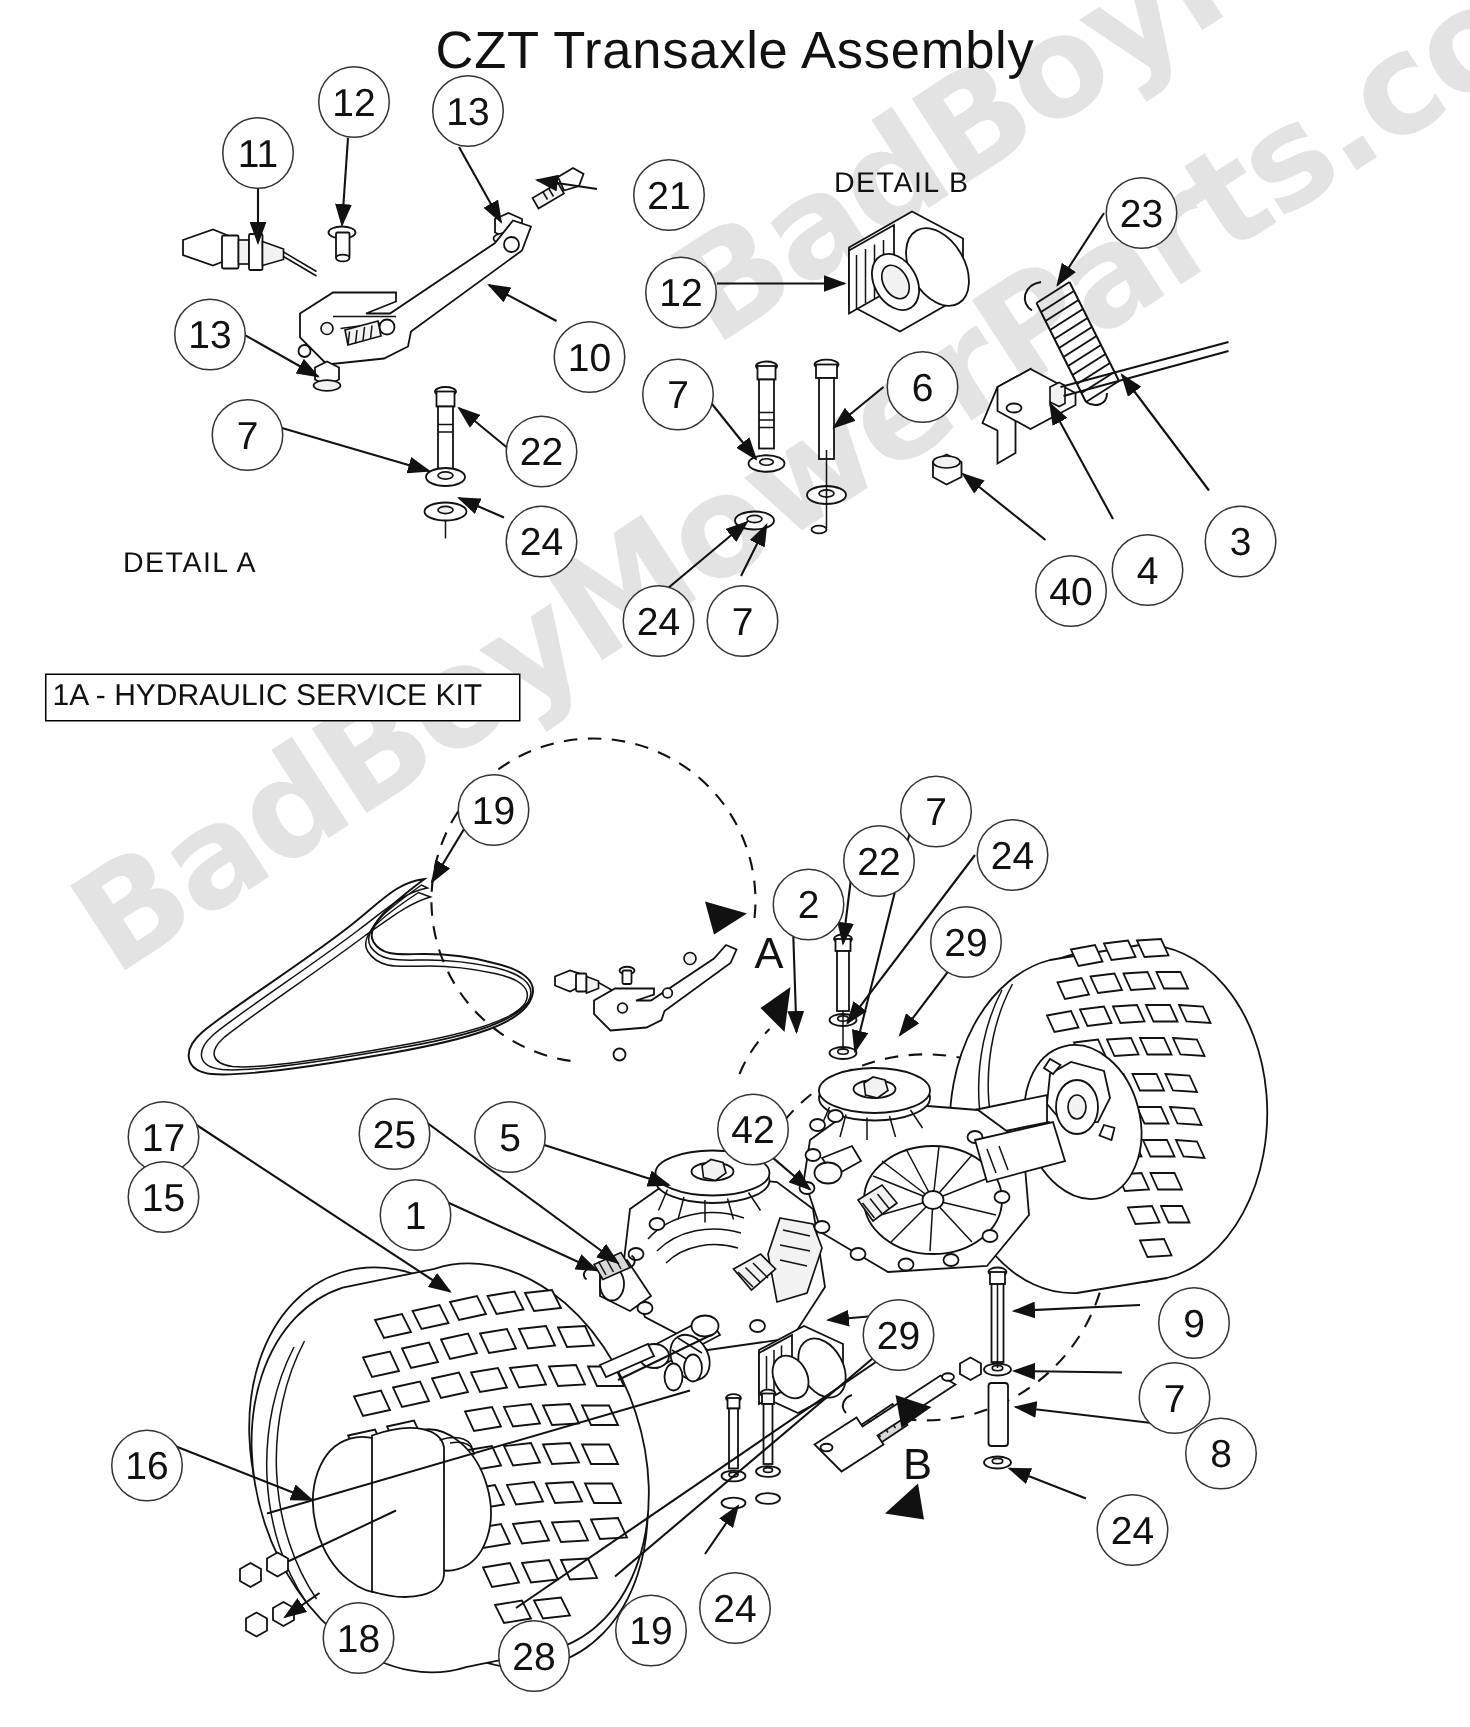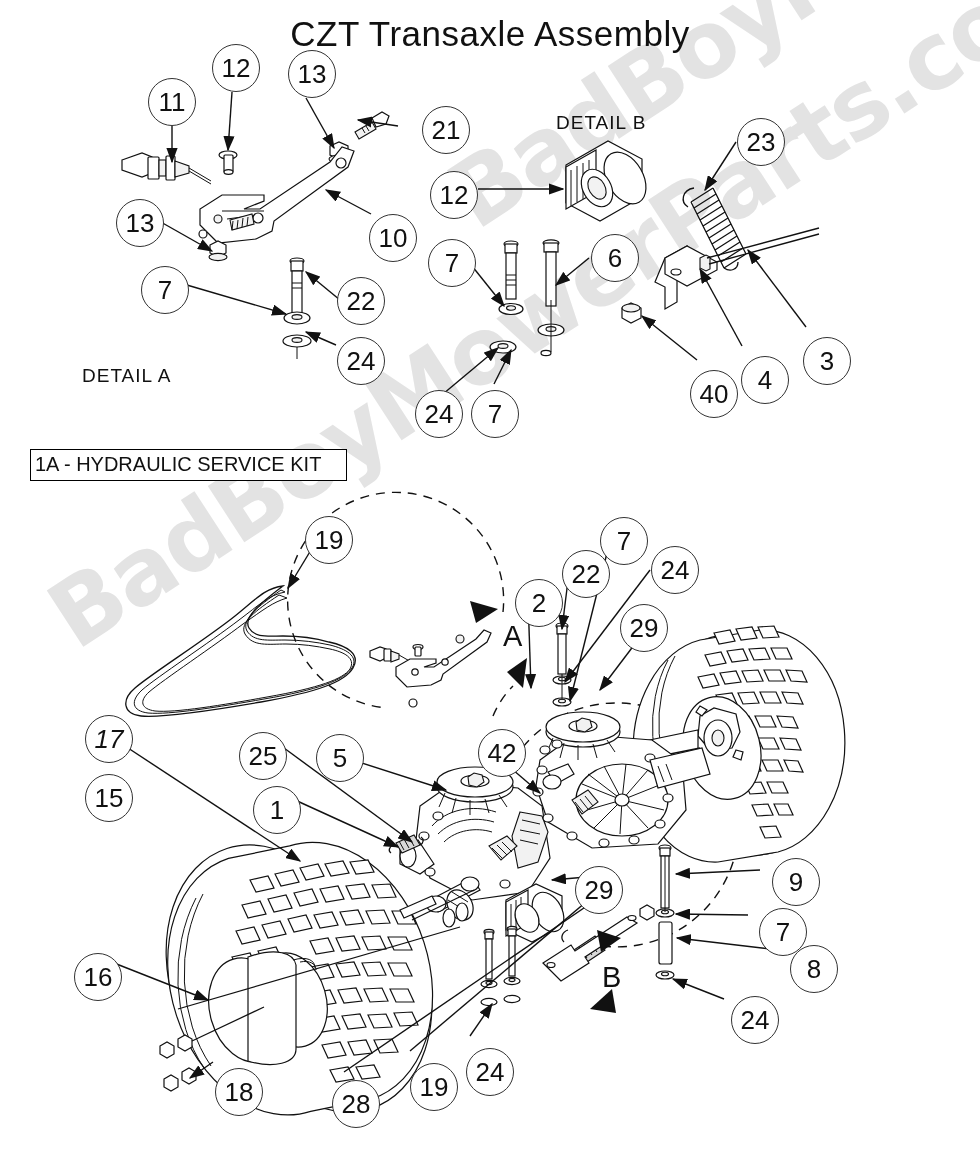--- a/index.html
+++ b/index.html
@@ -590,21 +590,21 @@
       <div class="callout" style="left: 737px; top: 118px;">23</div>
       <div class="callout" style="left: 690px; top: 370px;">40</div>
       <div class="callout" style="left: 741px; top: 356px;">4</div>
       <div class="callout" style="left: 803px; top: 337px;">3</div>
       <div class="callout" style="left: 305px; top: 516px;">19</div>
       <div class="callout" style="left: 515px; top: 579px;">2</div>
       <div class="callout" style="left: 562px; top: 550px;">22</div>
       <div class="callout" style="left: 600px; top: 517px;">7</div>
       <div class="callout" style="left: 651px; top: 546px;">24</div>
       <div class="callout" style="left: 620px; top: 604px;">29</div>
-      <div class="callout" style="left: 85px; top: 715px; font-style: italic;">17</div>
+      <div class="callout" style="left: 85px; top: 734px;">17</div>
       <div class="callout" style="left: 85px; top: 774px;">15</div>
       <div class="callout" style="left: 239px; top: 732px;">25</div>
       <div class="callout" style="left: 253px; top: 786px;">1</div>
       <div class="callout" style="left: 316px; top: 734px;">5</div>
       <div class="callout" style="left: 478px; top: 729px;">42</div>
       <div class="callout" style="left: 575px; top: 866px;">29</div>
       <div class="callout" style="left: 772px; top: 858px;">9</div>
       <div class="callout" style="left: 759px; top: 908px;">7</div>
       <div class="callout" style="left: 790px; top: 945px;">8</div>
       <div class="callout" style="left: 731px; top: 996px;">24</div>

